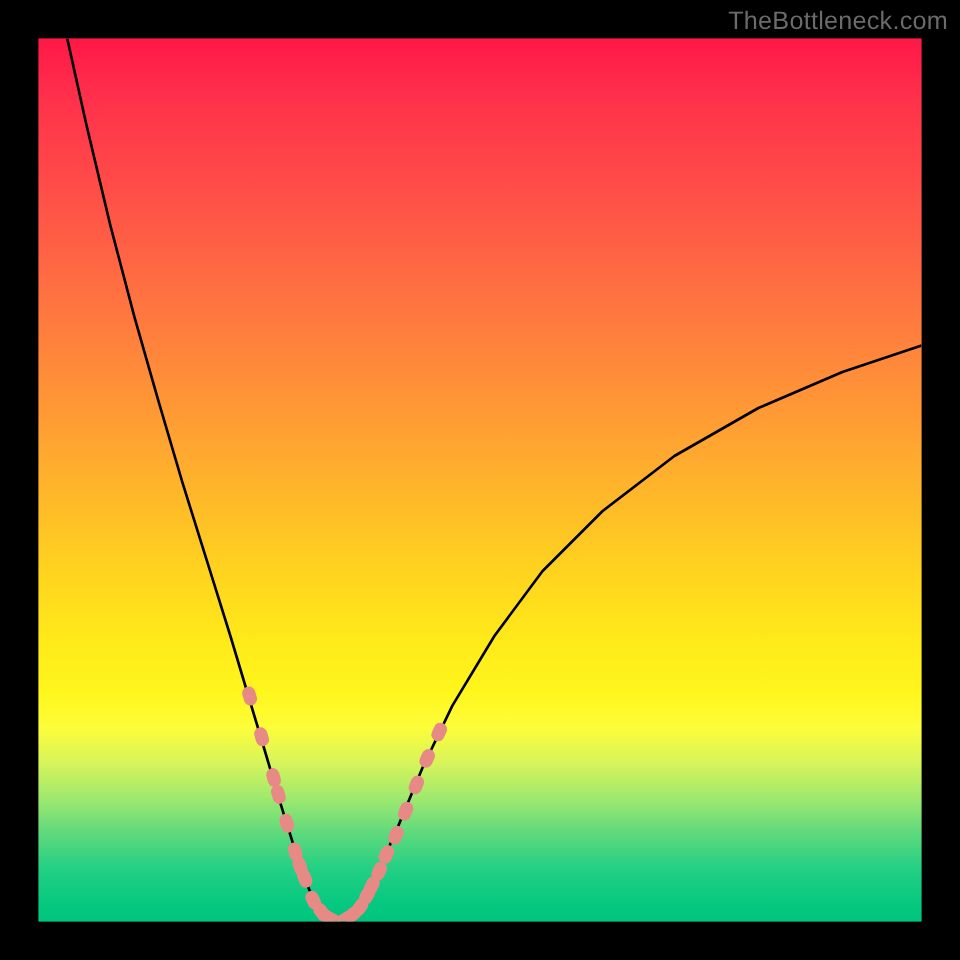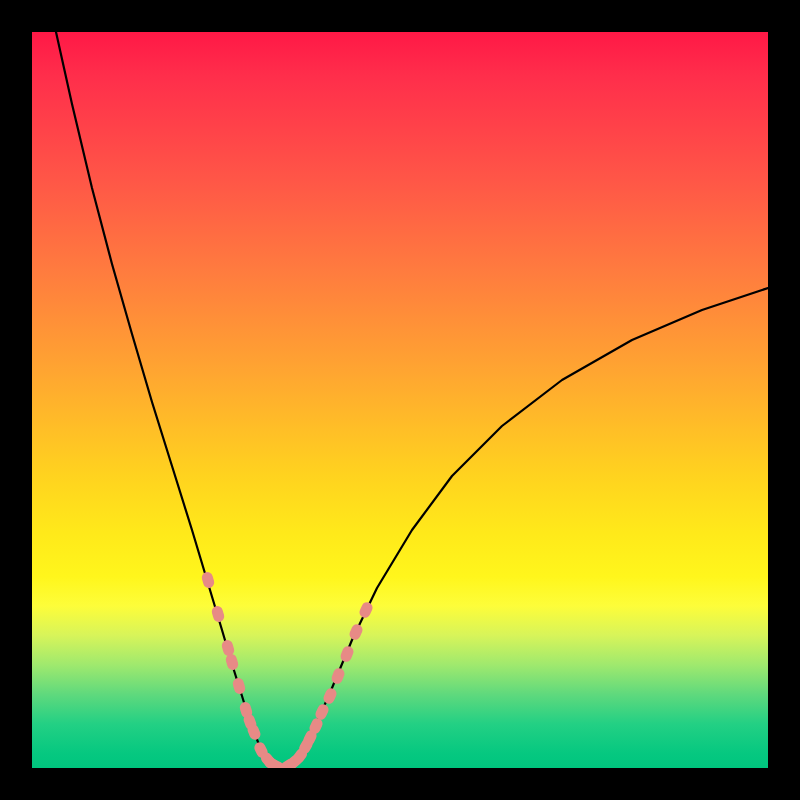--- a/index.html
+++ b/index.html
@@ -58,20 +58,21 @@
   svg {
     position: absolute;
     top: 0;
     left: 0;
   }
 </style>
 </head>
 <body>
 
 <div class="frame">
+  <div class="watermark">TheBottleneck.com</div>
 
   <div class="plot">
     <svg id="plot-svg" width="736" height="736" viewBox="0 0 736 736">
         <path d="M24 0 L40 72 L60 156 L80 232 L100 302 L120 370 L140 434 L160 498 L175 548 L190 598 L200 632 L210 664 L218 690 L226 710 L234 726 L240 734" fill="none" stroke="#000000" stroke-width="2.2" stroke-linecap="round" stroke-linejoin="round"></path>
         <path d="M260 734 L268 724 L276 710 L286 688 L300 656 L320 608 L345 556 L380 498 L420 444 L470 394 L530 348 L600 308 L670 278 L736 256" fill="none" stroke="#000000" stroke-width="2.2" stroke-linecap="round" stroke-linejoin="round"></path>
         <rect x="168" y="542.5" width="16" height="11" rx="5.5" ry="5.5" fill="#e78a86" transform="rotate(73.61045966596522 176 548)"></rect>
         <rect x="178" y="576.5" width="16" height="11" rx="5.5" ry="5.5" fill="#e78a86" transform="rotate(73.61045966596522 186 582)"></rect>
         <rect x="188" y="610.5" width="16" height="11" rx="5.5" ry="5.5" fill="#e78a86" transform="rotate(73.73979529168804 196 616)"></rect>
         <rect x="192" y="624.5" width="16" height="11" rx="5.5" ry="5.5" fill="#e78a86" transform="rotate(73.85566121971651 200 630)"></rect>
         <rect x="199" y="648.5" width="16" height="11" rx="5.5" ry="5.5" fill="#e78a86" transform="rotate(73.73979529168804 207 654)"></rect>

